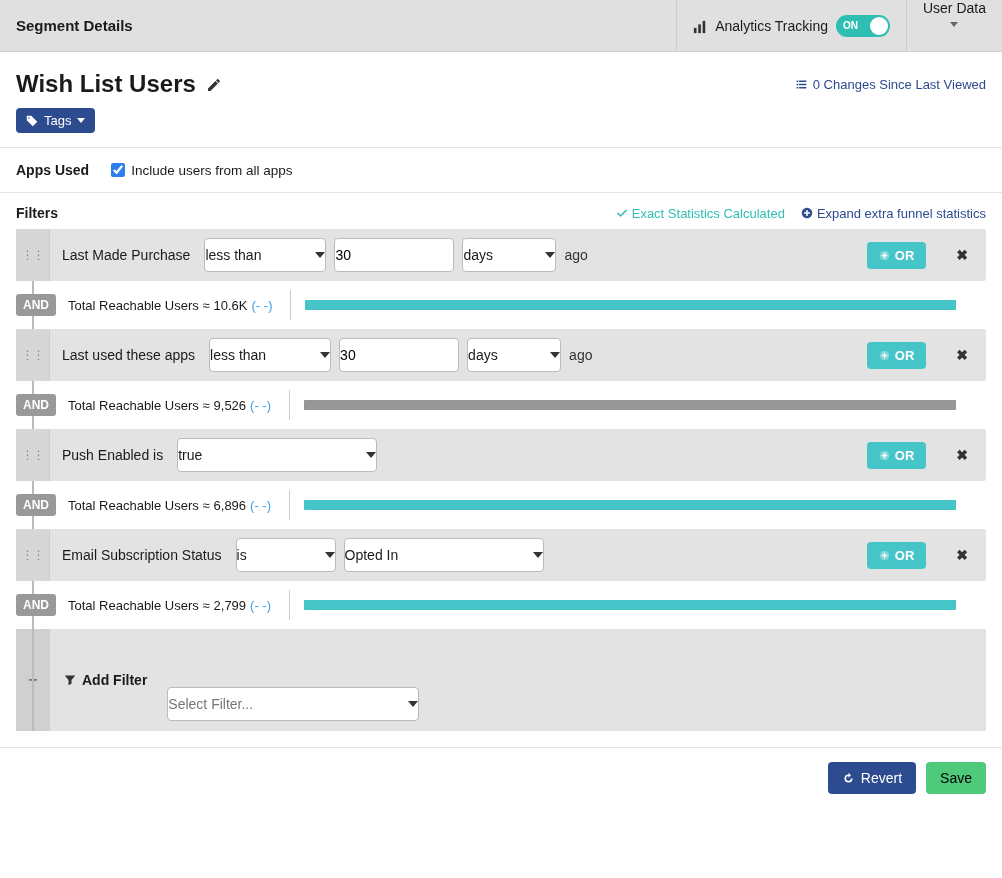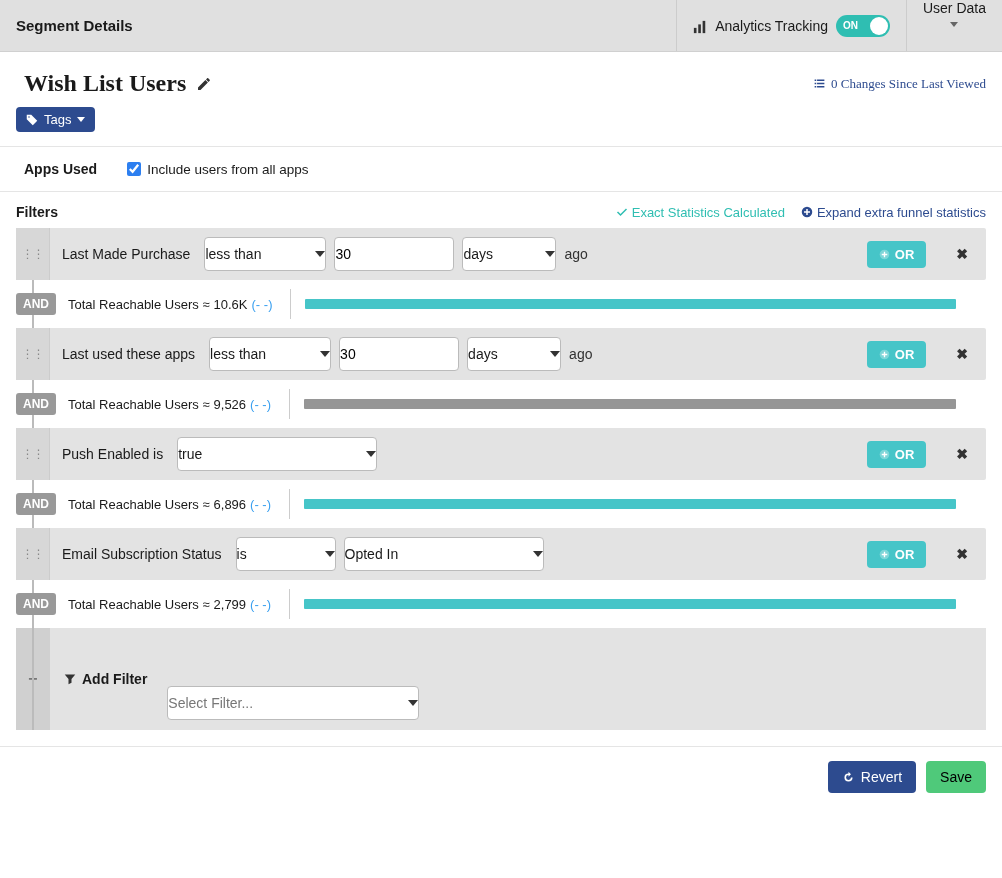--- a/index.html
+++ b/index.html
@@ -66,22 +66,21 @@
 .chevron-down {
   display:inline-block;
   width:0;height:0;
   border-left:4px solid transparent;
   border-right:4px solid transparent;
   border-top:5px solid #666;
 }
 .title-row {
   display: flex;
   align-items: center;
-  padding: 18px 16px 10px 24px;
-  font-family: Liberation Serif, serif;
+  padding: 18px 16px 10px 16px;
 }
 .segment-name {
   font-size: 24px;
   font-weight: 600;
 }
 .pencil-icon {
   margin-left: 10px;
   cursor: pointer;
   color:#333;
 }
@@ -104,22 +103,22 @@
   font-size: 13px;
   display: inline-flex;
   align-items: center;
   gap: 6px;
   cursor: pointer;
 }
 .divider { border-top:1px solid #e5e5e5; }
 .section-row {
   display: flex;
   align-items: center;
-  padding: 14px 24px;
-  gap: 30px;
+  padding: 14px 16px;
+  gap: 22px;
 }
 .section-label { font-weight:600; }
 .checkbox-row { display:flex; align-items:center; gap:6px; font-size:13.5px; }
 .checkbox-row input { width:14px;height:14px; accent-color:#2d7ff0;}
 .filters-head {
   display:flex;
   align-items:center;
   padding: 12px 16px 8px 16px;
 }
 .filters-head .label { font-weight:600; }

